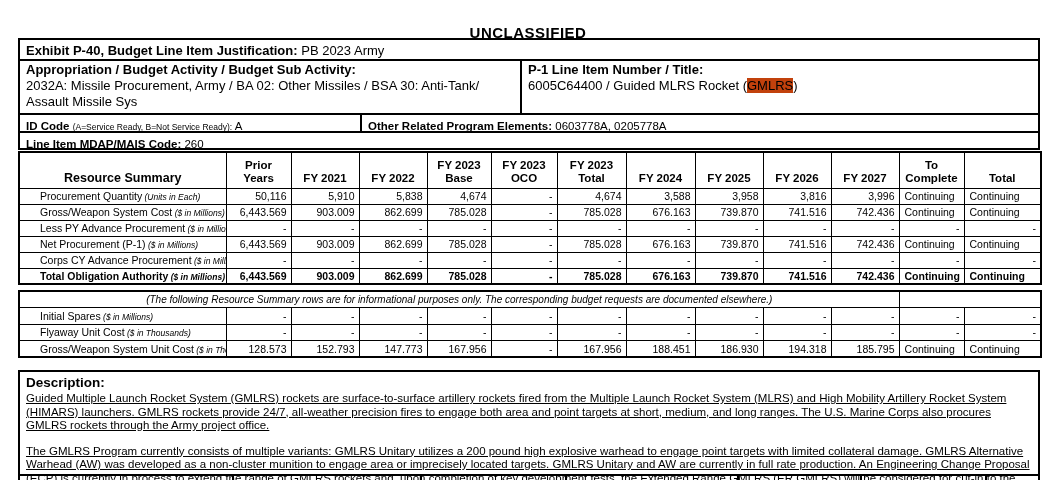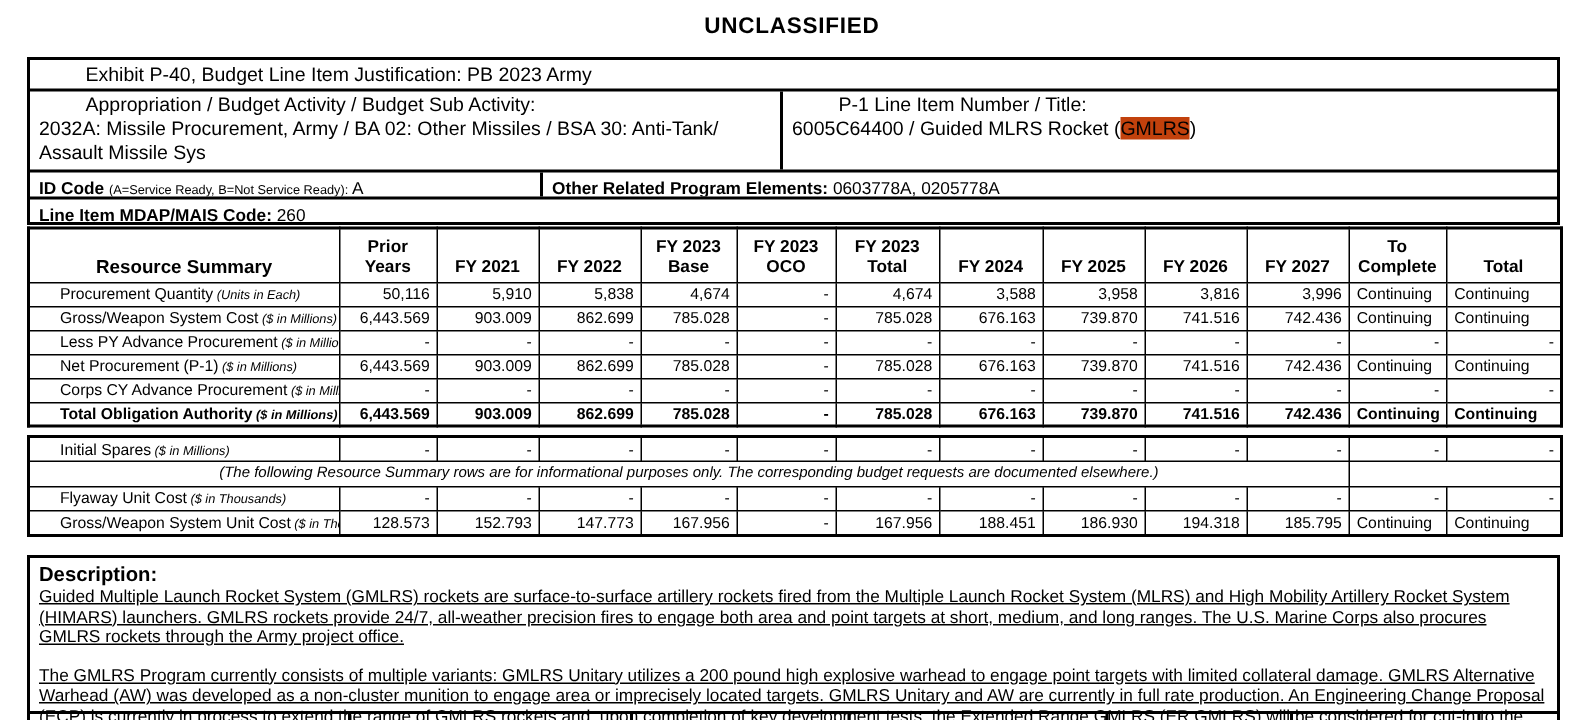--- a/index.html
+++ b/index.html
@@ -1,34 +1,34 @@
 <!DOCTYPE html>
 <html><head>
 <meta charset="utf-8">
 <style>
   * { box-sizing: border-box; margin: 0; padding: 0; }
   html, body { width: 1056px; height: 480px; overflow: hidden; background: #fff;
     font-family: "Liberation Sans", sans-serif; color: #000; }
   .page { position: relative; width: 1056px; height: 480px; }
 
-  .classification { text-align: center; padding-top: 9px; font-size: 15px; font-weight: bold; letter-spacing: .5px; }
+  .classification { text-align: center; padding-top: 24px; font-size: 15px; font-weight: bold; letter-spacing: .5px; }
 
   .content { position: absolute; left: 18px; width: 1022px; }
 
   
   .header-box { top: 38px; border: 2px solid #000; }
   .hrow { display: grid; border-top: 2px solid #000; }
   .hrow:first-child { border-top: none; }
   .hrow1 { grid-template-columns: 750px 1fr; height: 19px; }
   .hrow2 { grid-template-columns: 500px 1fr; height: 54px; }
   .hrow3 { grid-template-columns: 340px 339px 1fr; height: 18px; }
   .hrow4 { grid-template-columns: 1fr; height: 17px; }
   .hcell { padding: 1px 6px 0; border-left: 2px solid #000; overflow: hidden; }
   .hcell:first-child { border-left: none; }
-  .hlabel { font-weight: normal; font-size: 13px; margin-left: 31px; }
+  .hlabel { font-weight: bold; font-size: 13px; }
   .hval { font-size: 13px; font-weight: normal; }
   .hcell-block .hlabel { display: block; line-height: 16px; }
   .pre { white-space: pre-line; line-height: 16px; }
   .small-label { font-weight: bold; font-size: 11.5px; }
   .small-val { font-size: 11.5px; font-weight: normal; }
   .tiny-note { font-size: 8.5px; font-weight: normal; }
   .hl { background: #c2410c; }
 
   
   table { border-collapse: collapse; table-layout: fixed; width: 1022px; }
@@ -235,37 +235,37 @@
           <col style="width: 69px;">
           <col style="width: 69px;">
           <col style="width: 68px;">
           <col style="width: 68px;">
           <col style="width: 68px;">
           <col style="width: 65px;">
           <col style="width: 77px;">
         </colgroup>
         <tbody>
           <tr>
-            <td class="lblcell"><span>Initial Spares</span><span class="unit"> ($ in Millions)</span></td>
-            <td class="num">-</td>
-            <td class="num">-</td>
-            <td class="num">-</td>
-            <td class="num">-</td>
-            <td class="num">-</td>
-            <td class="num">-</td>
-            <td class="num">-</td>
-            <td class="num">-</td>
-            <td class="num">-</td>
-            <td class="num">-</td>
-            <td class="num">-</td>
-            <td class="num">-</td>
-          </tr>
-          <tr>
             <td colspan="11" class="noterow">(The following Resource Summary rows are for informational purposes only. The corresponding budget requests are documented elsewhere.)</td>
             <td colspan="2" class="noterow"></td>
+          </tr>
+          <tr>
+            <td class="lblcell"><span>Initial Spares</span><span class="unit"> ($ in Millions)</span></td>
+            <td class="num">-</td>
+            <td class="num">-</td>
+            <td class="num">-</td>
+            <td class="num">-</td>
+            <td class="num">-</td>
+            <td class="num">-</td>
+            <td class="num">-</td>
+            <td class="num">-</td>
+            <td class="num">-</td>
+            <td class="num">-</td>
+            <td class="num">-</td>
+            <td class="num">-</td>
           </tr>
           <tr>
             <td class="lblcell"><span>Flyaway Unit Cost</span><span class="unit"> ($ in Thousands)</span></td>
             <td class="num">-</td>
             <td class="num">-</td>
             <td class="num">-</td>
             <td class="num">-</td>
             <td class="num">-</td>
             <td class="num">-</td>
             <td class="num">-</td>

